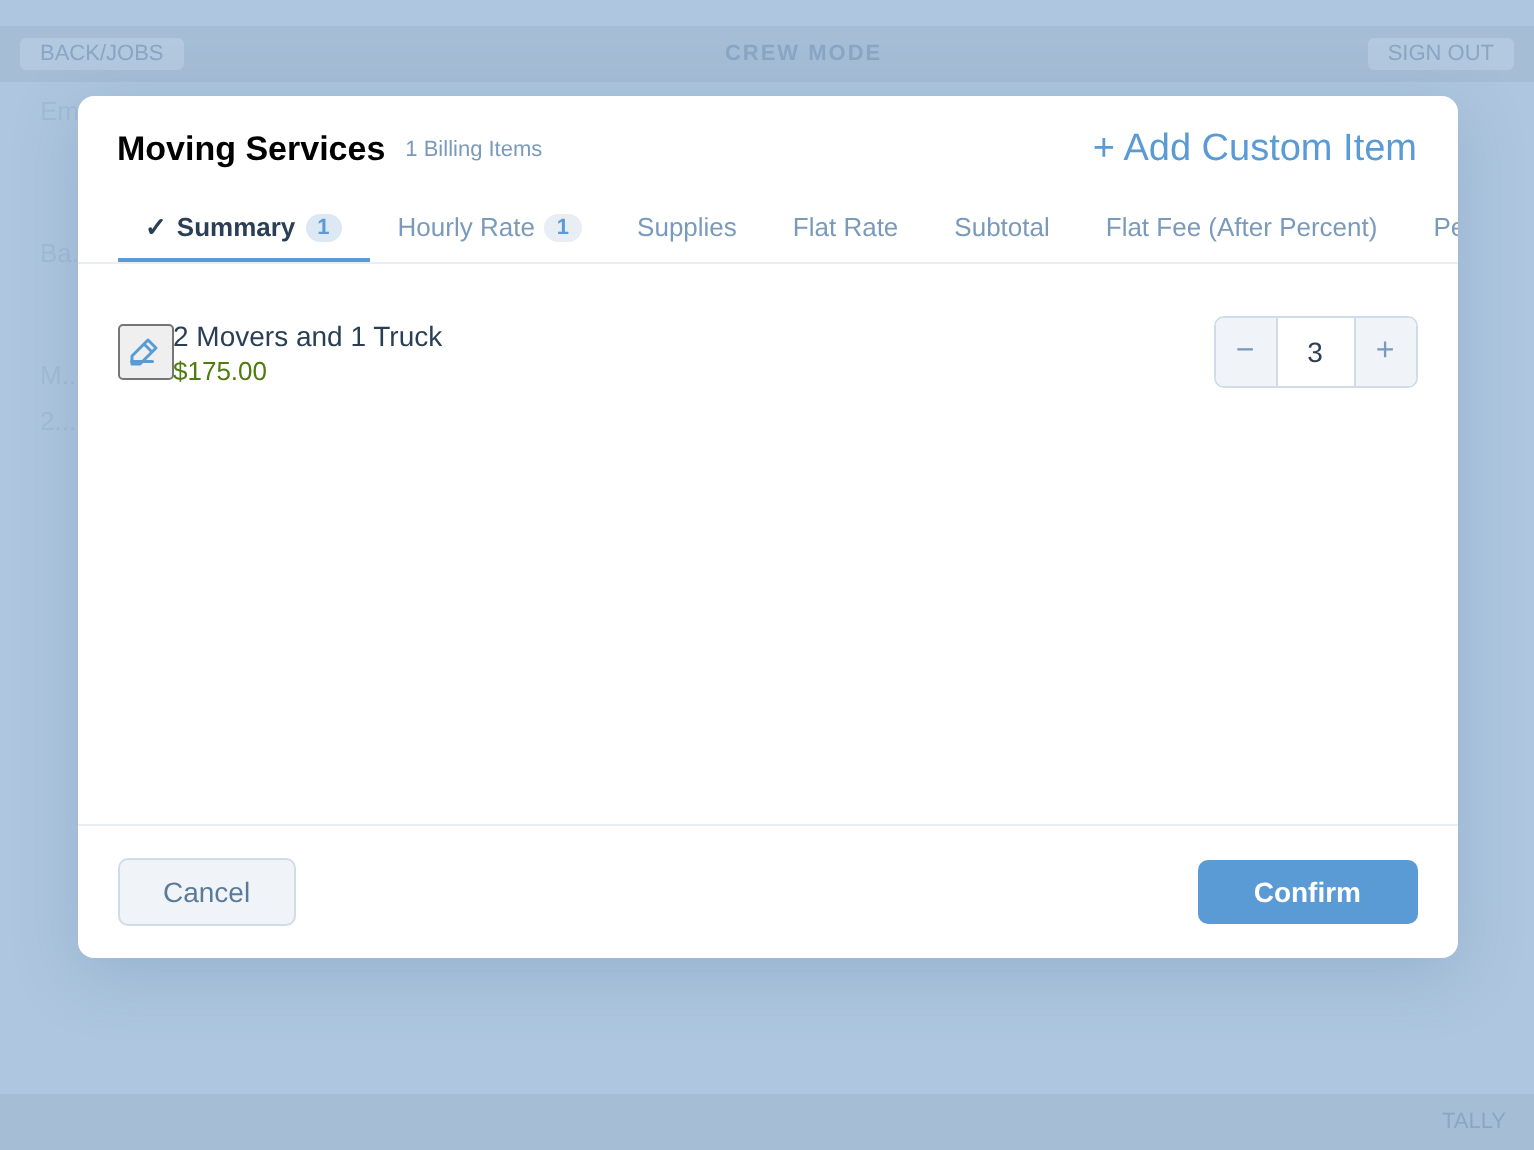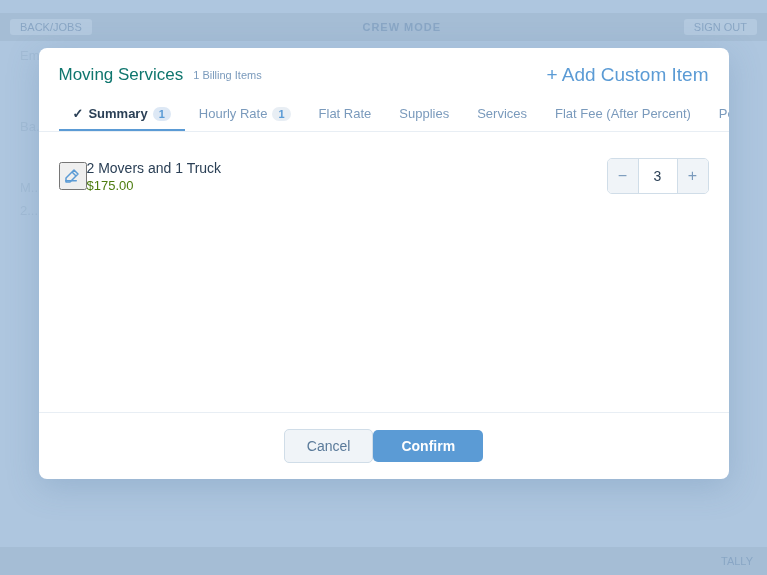--- a/index.html
+++ b/index.html
@@ -92,22 +92,22 @@
       justify-content: space-between;
       padding: 16px 20px 0 20px;
     }
     .modal-title-group {
       display: flex;
       align-items: center;
       gap: 10px;
     }
     .modal-title {
       font-size: 17px;
-      font-weight: 400;
-      color: #0f766e;
+      font-weight: 700;
+      color: #000000;
     }
     .billing-badge {
       font-size: 11px;
       color: #7a9abc;
       font-weight: 400;
     }
     .add-custom-btn {
       font-size: 19px;
       color: #5b9bd5;
       background: none;
@@ -227,21 +227,21 @@
       color: #2a3f55;
       font-weight: 500;
       background: #fff;
       outline: none;
     }
 
     
     .modal-footer {
       display: flex;
       align-items: center;
-      justify-content: center;
+      justify-content: space-between;
       padding: 16px 20px;
       border-top: 1px solid #e8eef4;
     }
     .btn-cancel {
       padding: 8px 22px;
       background: #f0f4f8;
       border: 1px solid #d0dde8;
       border-radius: 5px;
       font-size: 14px;
       color: #5a7a9a;
@@ -311,27 +311,27 @@
       <div class="tab active">
         <span>✓</span>
         <span>Summary</span>
         <span class="tab-badge">1</span>
       </div>
       <div class="tab">
         <span>Hourly Rate</span>
         <span class="tab-badge">1</span>
       </div>
       <div class="tab">
+        <span>Supplies</span>
+      </div>
+      <div class="tab">
         <span>Flat Rate</span>
       </div>
       <div class="tab">
-        <span>Supplies</span>
-      </div>
-      <div class="tab">
-        <span>Services</span>
+        <span>Subtotal</span>
       </div>
       <div class="tab">
         <span>Flat Fee (After Percent)</span>
       </div>
       <div class="tab">
         <span>Percent Fee (Aft...</span>
       </div>
     </div>
 
     <div class="modal-body">

